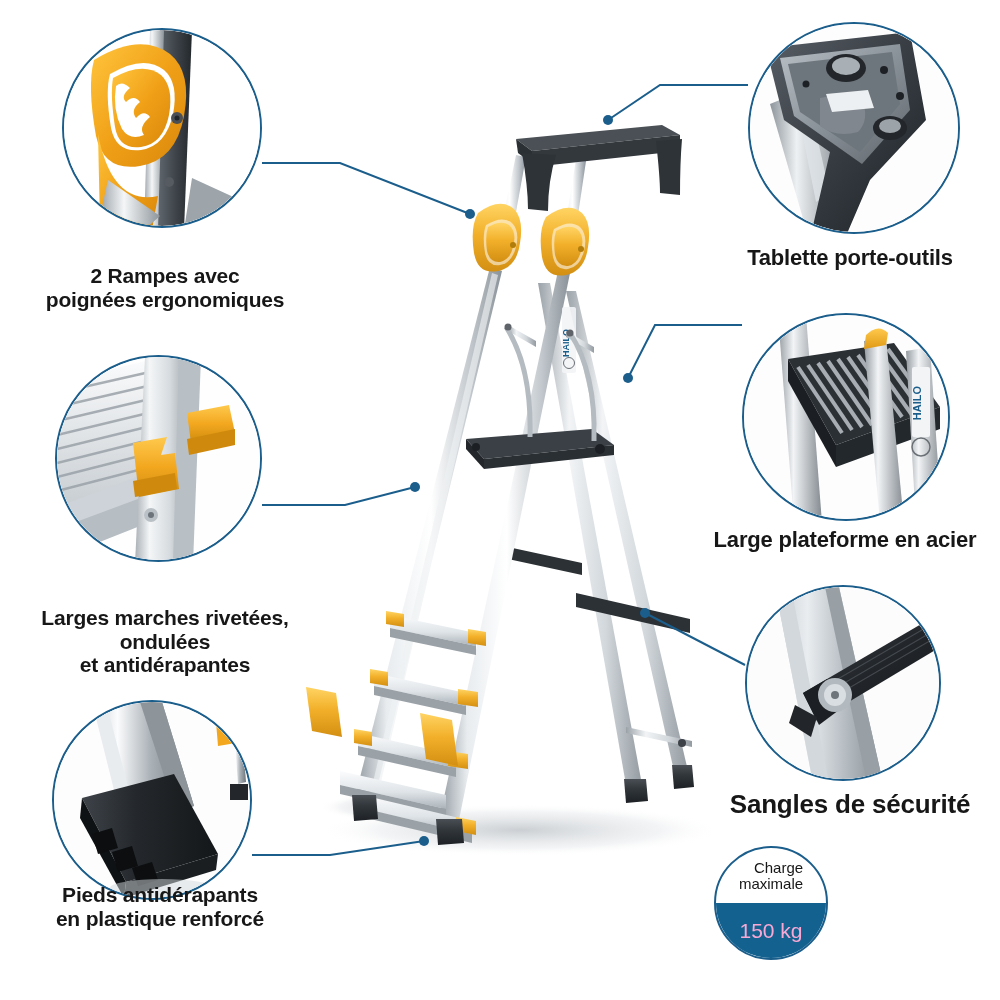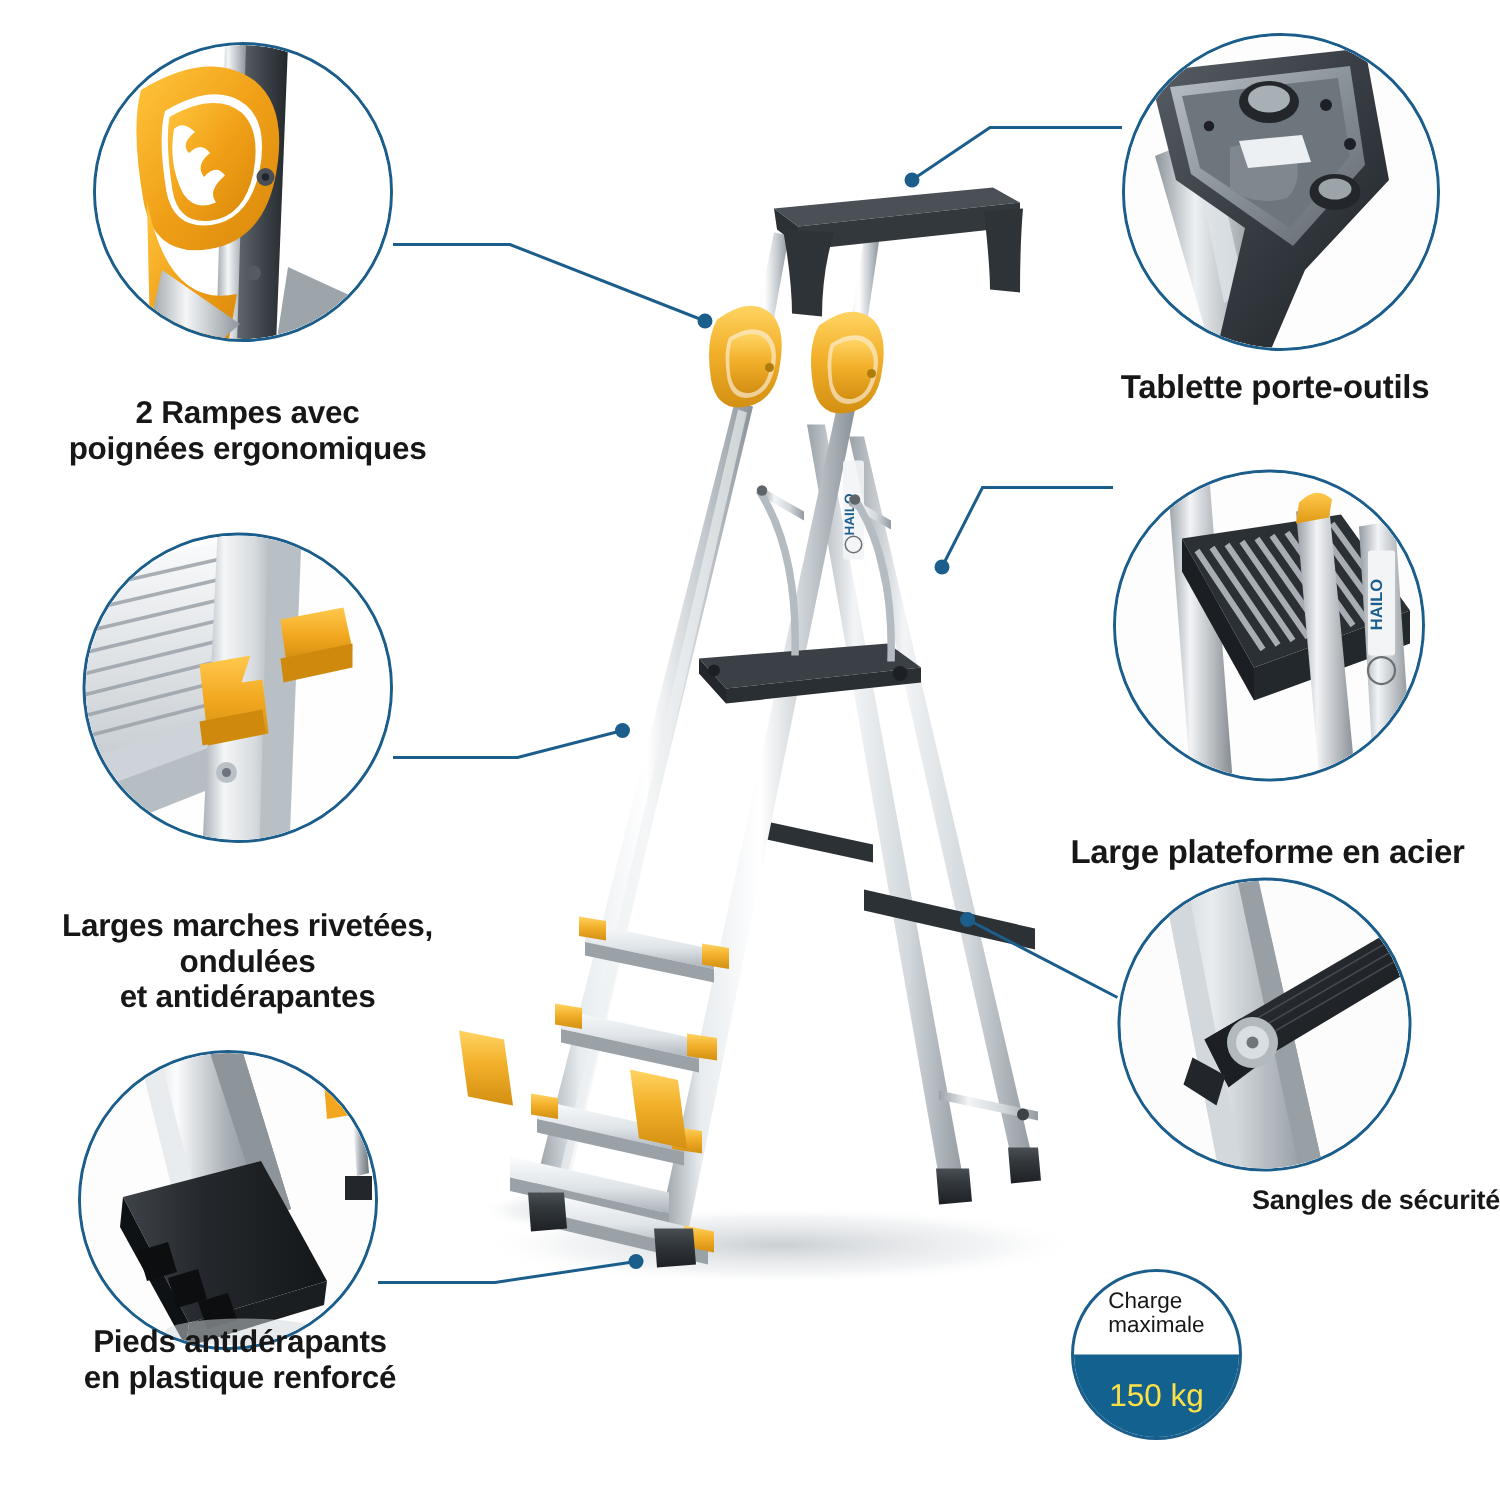--- a/index.html
+++ b/index.html
@@ -21,23 +21,23 @@
   }
 
   
   #lines{position:absolute;left:0;top:0;width:1000px;height:1000px;pointer-events:none;}
 
   
   .badge{position:absolute;width:114px;height:114px;border-radius:50%;
          border:2px solid #1b5e8c;overflow:hidden;box-sizing:border-box;background:#fff;}
   .badge .top{position:absolute;left:0;top:0;width:100%;height:50%;
        display:flex;align-items:center;justify-content:center;color:#171717;
-       font-size:15px;line-height:1.05;text-align:left;padding:0 4px;box-sizing:border-box;}
+       font-size:15px;line-height:1.05;text-align:right;padding:0 4px;box-sizing:border-box;}
   .badge .bot{position:absolute;left:0;top:50%;width:100%;height:50%;background:#12618f;
-       display:flex;align-items:center;justify-content:center;color:#fde047;
+       display:flex;align-items:center;justify-content:center;color:#f9a8d4;
        font-size:21px;text-align:center;box-sizing:border-box;}
 
   
   #ladder{position:absolute;left:270px;top:95px;width:470px;height:790px;}
 </style>
 </head>
 <body>
 
 <div id="stage">
 
@@ -391,21 +391,21 @@
           <polygon points="120,26 142,22 160,208 136,208" fill="url(#p4a)"></polygon>
           <path d="M122,20 q12,-12 22,-2 l-2,12 l-22,4 z" fill="url(#p4y)"></path>
 
           <polygon points="162,36 186,32 198,208 172,208" fill="url(#p4a)"></polygon>
           <rect x="168" y="52" width="18" height="70" rx="2" fill="#f2f4f6"></rect>
           <text x="177" y="88" fill="#1b5e8c" font-family="'Liberation Sans',sans-serif" font-size="11" font-weight="bold" text-anchor="middle" transform="rotate(-90 177 88)">HAILO</text>
           <circle cx="177" cy="132" r="9" fill="none" stroke="#6a7076" stroke-width="1.5"></circle>
         </svg>
       </div>
     </div>
-    <div class="caption" style="left:690px;top:556px;width:310px;font-size:22px;">Large plateforme en acier</div>
+    <div class="caption" style="left:690px;top:528px;width:310px;font-size:22px;">Large plateforme en acier</div>
   </div>
 
   <div class="callout">
     <div class="circle" style="left:52px;top:700px;width:200px;height:200px;">
       <div class="ph">
         <svg viewBox="0 0 200 200" width="200" height="200">
           <defs>
             <linearGradient id="f5a" x1="0" y1="0" x2="1" y2="0">
               <stop offset="0%" stop-color="#c9ced3"></stop>
                 <stop offset="25%" stop-color="#fbfcfd"></stop>
@@ -477,21 +477,21 @@
 
           <path d="M56,106 L80,92 L96,120 L72,138 Z" fill="#1c2024"></path>
           <path d="M48,118 L70,130 L64,150 L42,136 Z" fill="#22262a"></path>
 
           <circle cx="88" cy="108" r="17" fill="#b2b9bf"></circle>
           <circle cx="88" cy="108" r="11" fill="#d9dee2"></circle>
           <circle cx="88" cy="108" r="4" fill="#6e757b"></circle>
         </svg>
       </div>
     </div>
-    <div class="caption" style="left:700px;top:790px;width:300px;font-size:18px;text-align:right;">Sangles de sécurité</div>
+    <div class="caption" style="left:700px;top:790px;width:300px;font-size:26px;">Sangles de sécurité</div>
   </div>
 
   <div class="badge" style="left:714px;top:846px;">
     <div class="top" style="white-space:pre-line;">Charge
 maximale</div>
     <div class="bot">150 kg</div>
   </div>
 
 
 </div>

